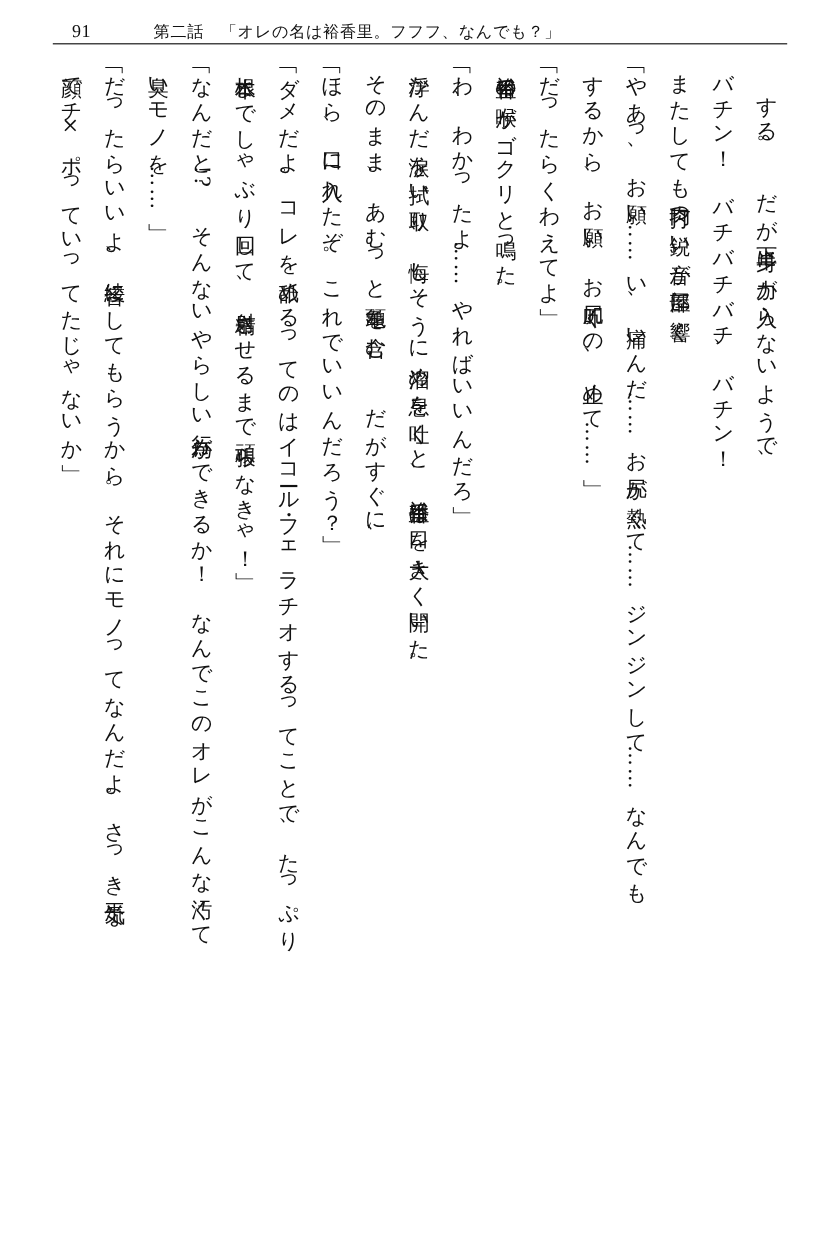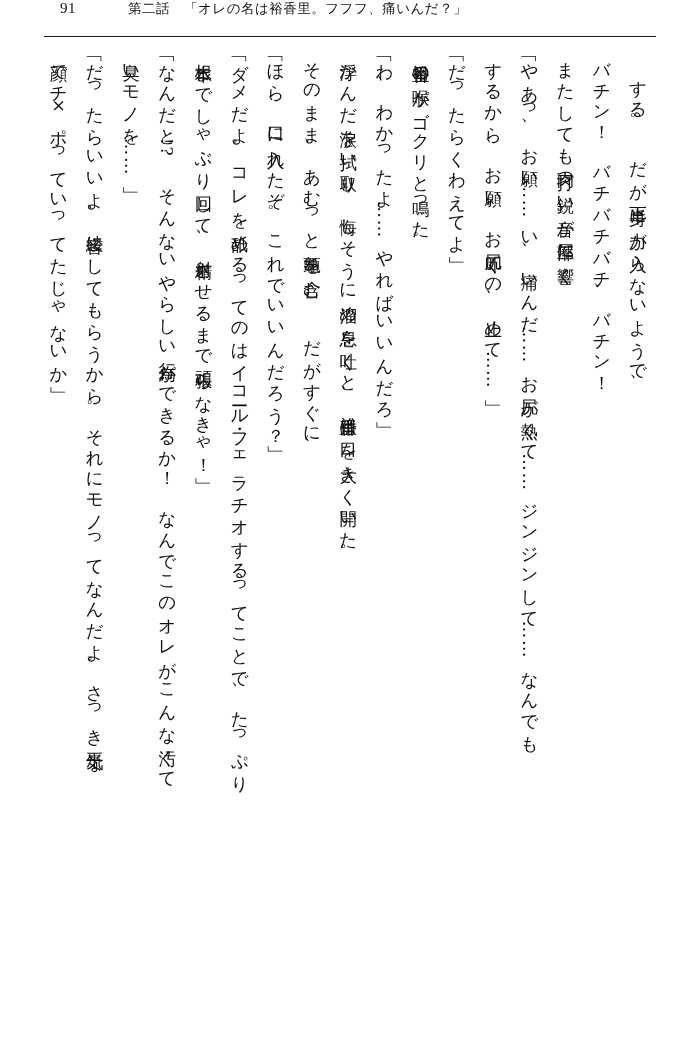--- a/index.html
+++ b/index.html
@@ -24,21 +24,21 @@
   }
 
   
   #header {
     position: absolute;
     top: 0;
     left: 0;
     width: 700px;
     height: 36px;
     display: flex;
-    align-items: flex-start;
+    align-items: flex-end;
     box-sizing: border-box;
     padding: 0 44px 0 60px;
     font-size: 14px;
     letter-spacing: 0.5px;
   }
   #header .pageno {
     font-size: 15px;
     font-family: "Liberation Serif", serif;
     margin-right: 28px;
   }
@@ -86,21 +86,21 @@
   }
 </style>
 </head>
 <body>
 
 <div id="page">
 
   <div id="header">
     <span class="pageno">91</span>
     <span class="chapter">第二話</span>
-    <span class="runhead">「オレの名は裕香里。フフフ、痛いんだ？」</span>
+    <span class="runhead">「オレの名は裕香里。フフフ、なんでも？」</span>
   </div>
   <div id="headerrule"></div>
 
   <div id="body">
     <p>する。　だが下半身に力が入らないようで、</p>
     <p class="noindent">バチン！　バチバチバチ、バチン！</p>
     <p class="noindent">またしても肉打つ鋭い音が部屋に響く。</p>
     <p class="noindent">「やあっ、お願い……い、痛いんだ……お尻が熱くて……ジンジンして……なんでも</p>
     <p class="noindent">するから、お願い、お尻叩くの、止めて……」</p>
     <p class="noindent">「だったらくわえてよ」</p>

